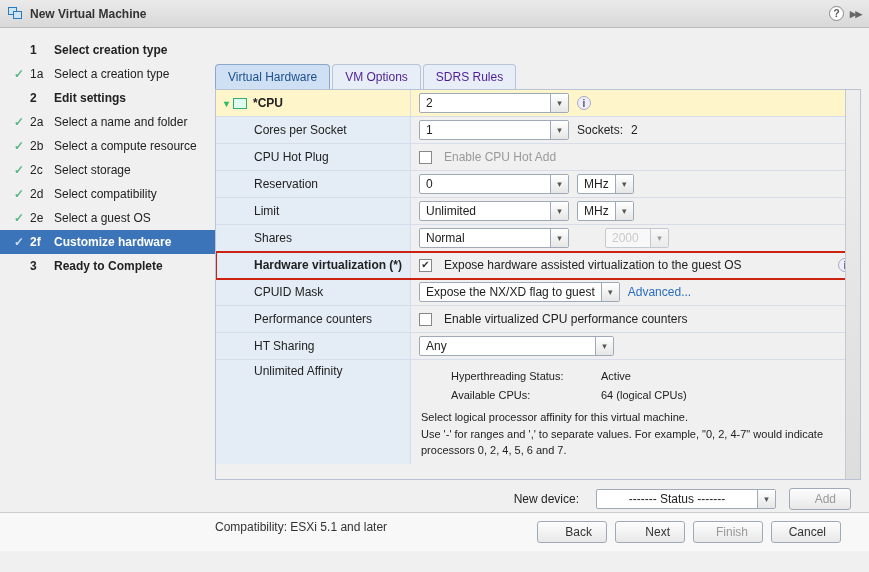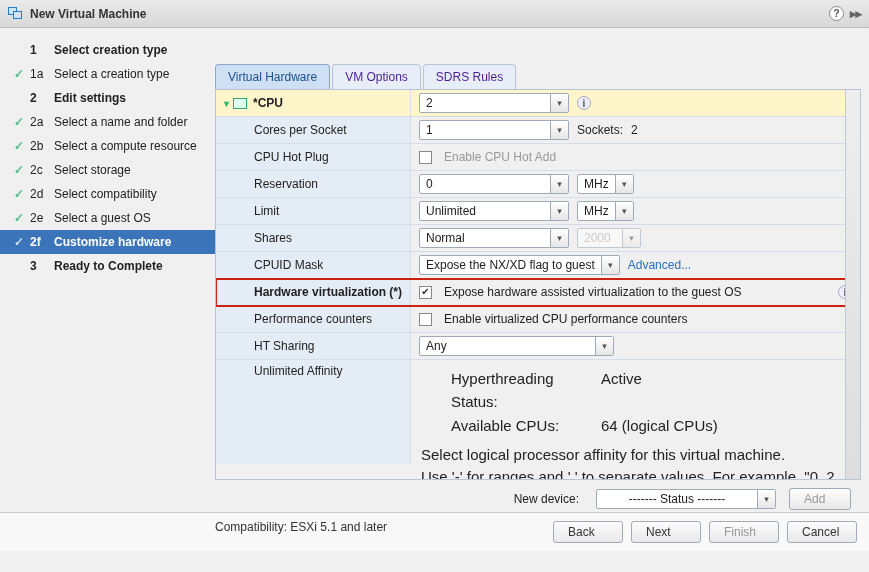--- a/index.html
+++ b/index.html
@@ -115,49 +115,49 @@
   }
   .combo .combo-text { padding:0 6px; min-width:80px;}
   .combo .combo-btn {
     width:18px;height:18px;border-left:1px solid #9faab8;
     display:flex;align-items:center;justify-content:center;
     background:linear-gradient(#fff,#e6e6e6);
   }
   .combo .combo-btn::after { content:"▾"; font-size:9px; color:#555;}
   .combo.wide .combo-text { min-width:130px;}
   .combo.xwide .combo-text { min-width:175px;}
-  .combo.disabled { opacity:0.55; }
+  .combo.disabled { opacity:0.55;margin-left:28px; }
   .info-icon {
     width:14px;height:14px;border-radius:50%;border:1px solid #aab;background:#eef;
     display:inline-flex;align-items:center;justify-content:center;font-size:10px;color:#556;font-weight:bold;
   }
   .chk {
     width:13px;height:13px;border:1px solid #888;background:#fff;display:inline-flex;
     align-items:center;justify-content:center;font-size:10px;line-height:1;margin-right:4px;
   }
   .chk.checked::after { content:"✔"; color:#333; }
   .disabled-text { color:#999; }
   .link { color:#2a6dbf; cursor:pointer; }
-  .affinity-block { padding:6px 10px 6px 10px; font-size:15px; line-height:1.5;}
+  .affinity-block { padding:6px 10px 6px 10px; font-size:11px; line-height:1.5;}
   .affinity-block .kv { display:flex; margin:2px 0 2px 30px;}
   .affinity-block .kv .k { width:150px;}
   .newdev {
     display:flex;align-items:center;justify-content:flex-end;gap:13px;
     padding:8px 10px 4px 0;
   }
   .newdev-label { margin-right:4px; }
   .btn {
     border:1px solid #9faab8;background:linear-gradient(#fdfdfd,#e8e8e8);
-    border-radius:3px;padding:3px 14px;cursor:pointer;color:#333;min-width:62px;text-align:left;
+    border-radius:3px;padding:3px 14px;cursor:pointer;color:#333;min-width:62px;text-align:right;
   }
   .btn.disabled { color:#999; }
   .compat-line { padding:6px 12px 2px 0; color:#333;}
   .footer {
     border-top:1px solid #ccc;
-    padding:8px 12px;display:flex;justify-content:flex-end;gap:8px;
+    padding:8px 28px;display:flex;justify-content:flex-end;gap:8px;
     background:#f8f8f8;
   }
   .footer .btn { min-width:70px; }
   .tri { display:inline-block;margin-right:4px;color:#3b6; font-size:10px;}
   .monitor-icon { display:inline-block;width:14px;height:11px;border:1px solid #3a7; background:#dfe;margin-right:6px;position:relative;}
   .pin-icons { font-size:13px; color:#666; letter-spacing:-1px;}
   .scroll-shadow { position:absolute;right:0;top:0;bottom:0;width:15px;background:linear-gradient(#eee,#ddd); border-left:1px solid #c3cad4;}
   .vm-glyph{width:16px;height:14px;position:relative;}
   .vm-glyph .box{position:absolute;border:1px solid #2a7abf;background:#cfe5f7;width:9px;height:8px;}
   .vm-glyph .b1{left:0;top:0;}
@@ -328,37 +328,37 @@
             <span class="combo-text">Normal</span>
             <span class="combo-btn"></span>
           </div>
           <div class="combo disabled">
             <span class="combo-text" style="min-width:44px;color:#aaa;">2000</span>
             <span class="combo-btn"></span>
           </div>
         </div>
       </div>
 
-      <div class="grid-row">
-        <div class="label-cell indent">CPUID Mask</div>
-        <div class="value-cell">
-          <div class="combo xwide">
-            <span class="combo-text">Expose the NX/XD flag to guest</span>
-            <span class="combo-btn"></span>
-          </div>
-          <span class="link">Advanced...</span>
-        </div>
-      </div>
-
       <div class="grid-row highlight">
         <div class="label-cell indent" style="font-weight:bold;">Hardware virtualization (*)</div>
         <div class="value-cell" style="position:relative;">
           <span class="chk checked"></span>
           <span>Expose hardware assisted virtualization to the guest OS</span>
           <span class="info-icon" style="margin-left:auto;">i</span>
+        </div>
+      </div>
+
+      <div class="grid-row">
+        <div class="label-cell indent">CPUID Mask</div>
+        <div class="value-cell">
+          <div class="combo xwide">
+            <span class="combo-text">Expose the NX/XD flag to guest</span>
+            <span class="combo-btn"></span>
+          </div>
+          <span class="link">Advanced...</span>
         </div>
       </div>
 
       <div class="grid-row">
         <div class="label-cell indent">Performance counters</div>
         <div class="value-cell">
           <span class="chk"></span>
           <span>Enable virtualized CPU performance counters</span>
         </div>
       </div>

